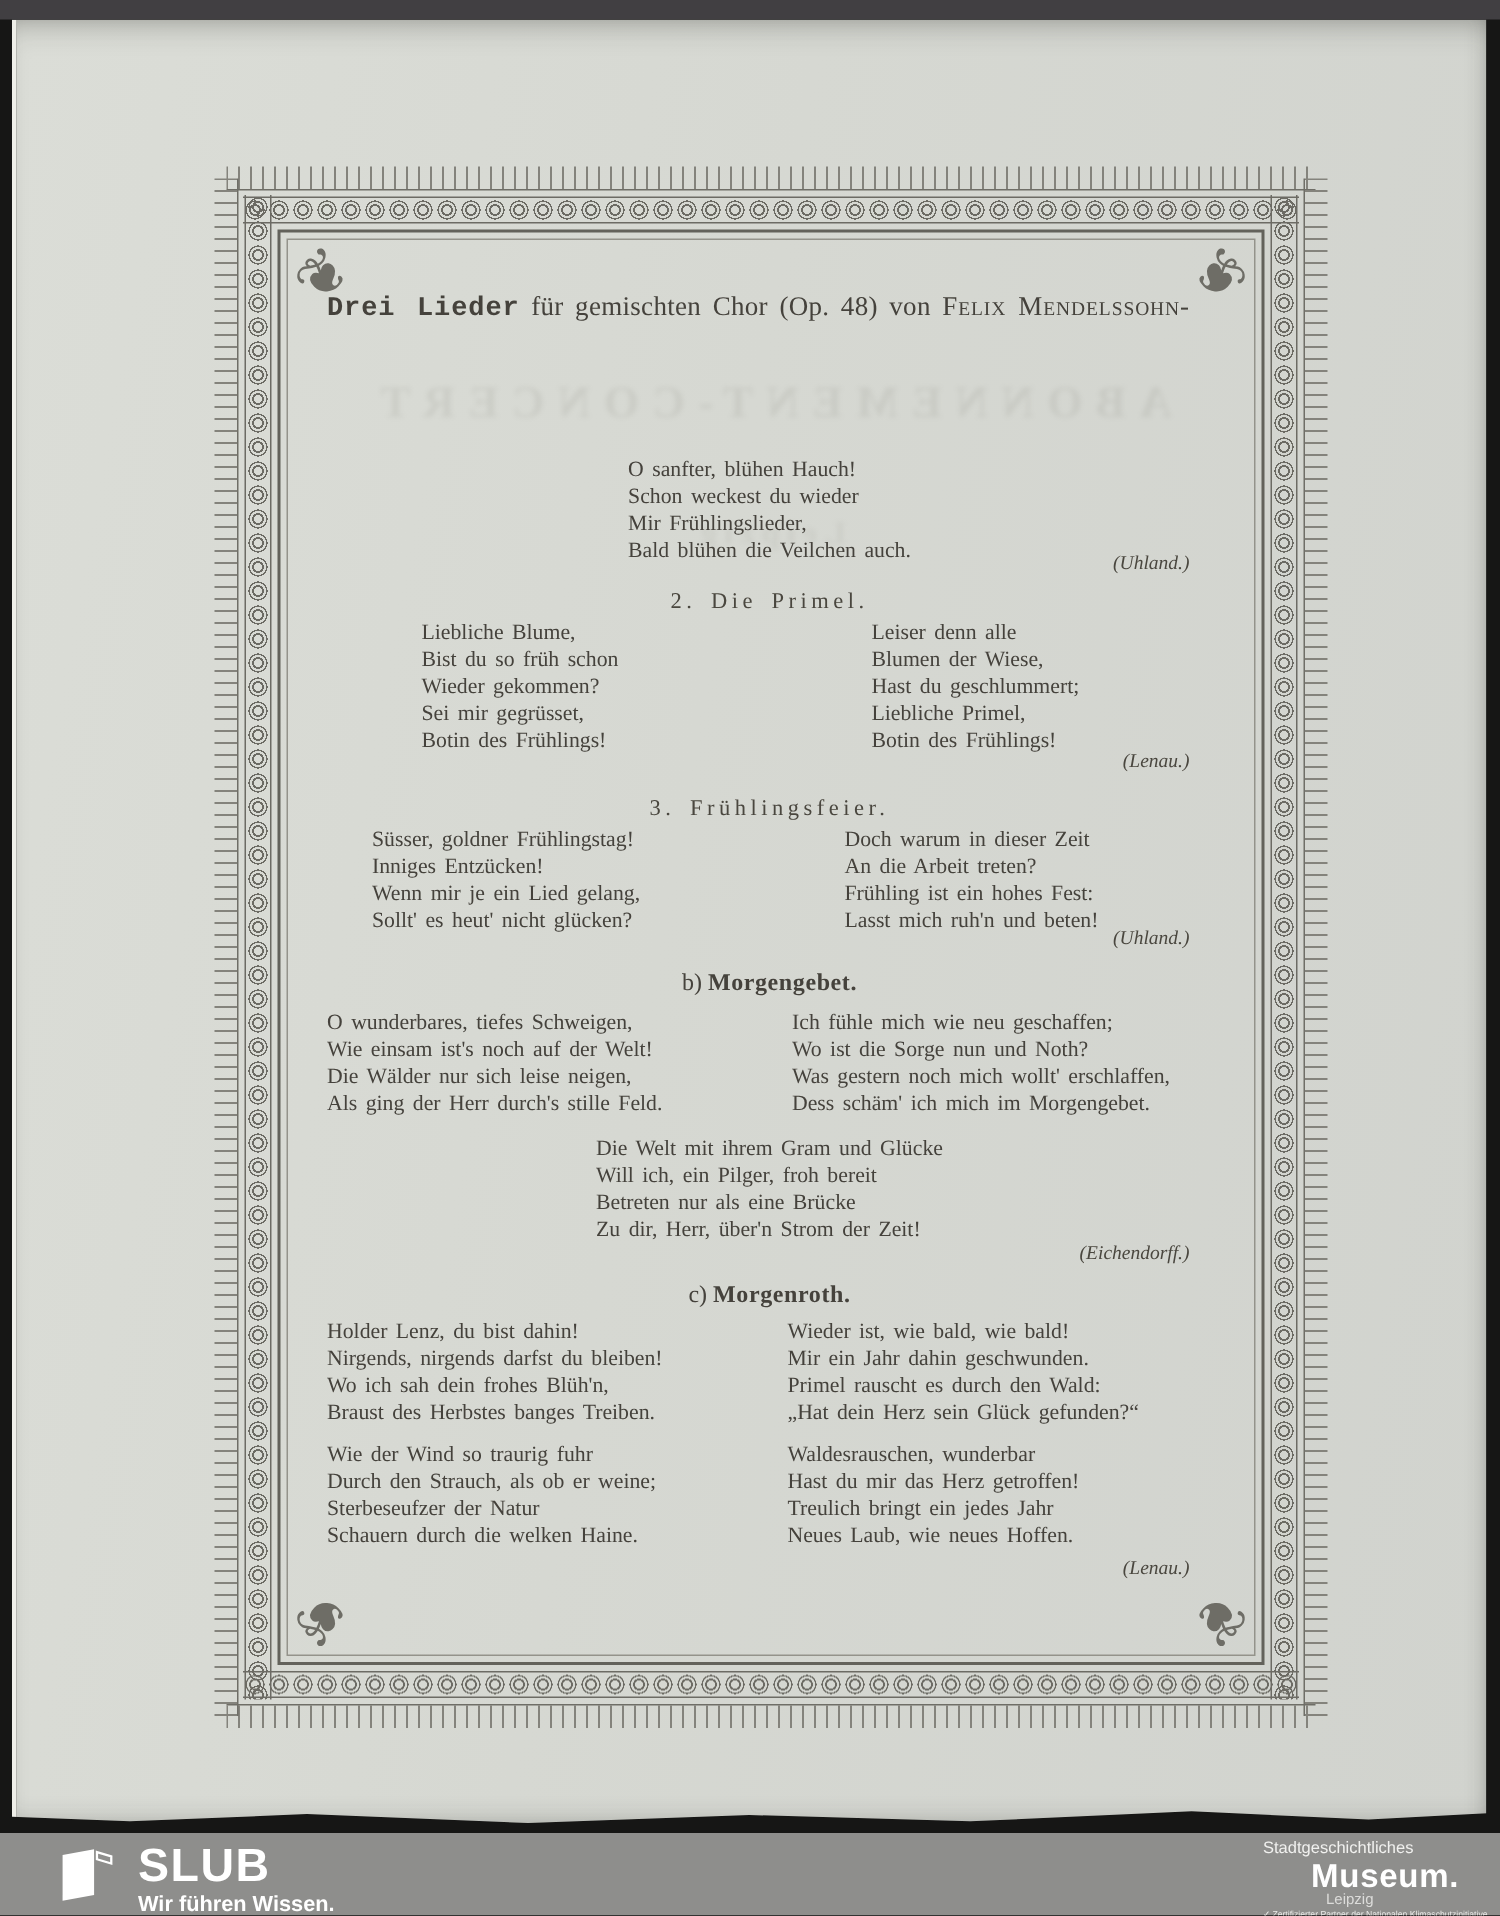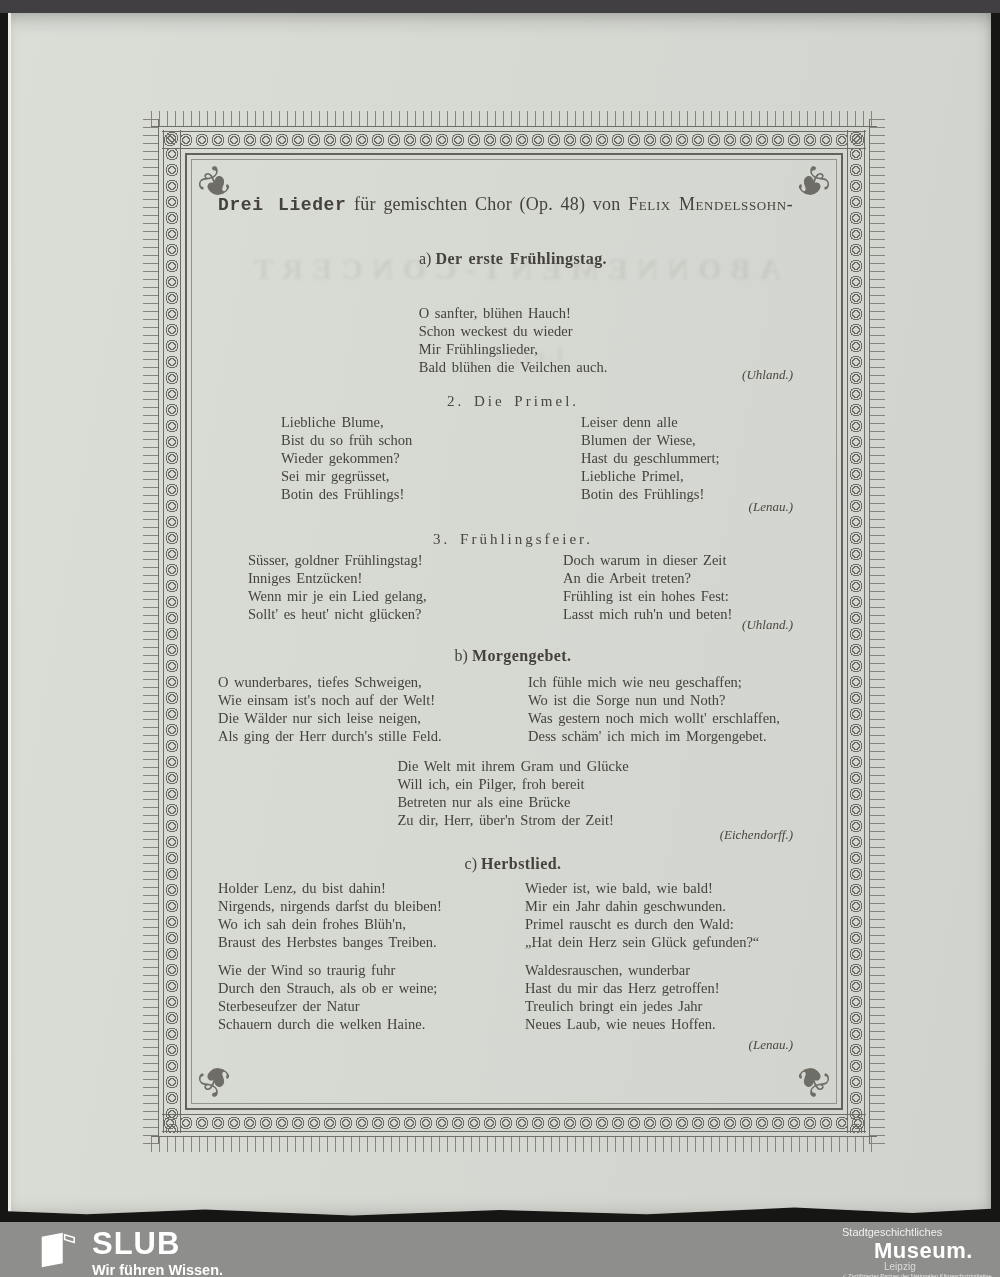--- a/index.html
+++ b/index.html
@@ -118,23 +118,20 @@
 
     <div class="content">
 
       <div class="ghost g1 abs" style="top:247px">ABONNEMENT-CONCERT</div>
       <div class="ghost g2 abs" style="top:333px">Leipzig</div>
 
       <div class="abs title" style="top:177px;left:15px;width:auto">
         <div><span class="b">Drei Lieder</span><span> für gemischten Chor (Op. 48) von </span><span class="sc">Felix Mendelssohn-</span></div>
       </div>
 
-      <div class="abs h-sec" style="top:237px">
-        <span class="pre">a)</span><span class="lbl">Der erste Frühlingstag.</span>
-      </div>
 
       <div class="abs centered" style="top:291px">
         <div class="lines">O sanfter, blühen Hauch!
 Schon weckest du wieder
 Mir Frühlingslieder,
 Bald blühen die Veilchen auch.</div>
       </div>
       <div class="attr" style="top:353px">(Uhland.)</div>
 
       <div class="abs h-song" style="top:379px">2. Die Primel.</div>
@@ -180,21 +177,21 @@
       </div>
       <div class="abs centered" style="top:744px">
         <div class="lines">Die Welt mit ihrem Gram und Glücke
 Will ich, ein Pilger, froh bereit
 Betreten nur als eine Brücke
 Zu dir, Herr, über'n Strom der Zeit!</div>
       </div>
       <div class="attr" style="top:813px">(Eichendorff.)</div>
 
       <div class="abs h-sec" style="top:842px">
-        <span class="pre">c)</span><span class="lbl">Herbstlied.</span>
+        <span class="pre">c)</span><span class="lbl">Morgenroth.</span>
       </div>
       <div class="colwrap" style="top:866px">
         <div class="col lines" style="left:15px">Holder Lenz, du bist dahin!
 Nirgends, nirgends darfst du bleiben!
 Wo ich sah dein frohes Blüh'n,
 Braust des Herbstes banges Treiben.</div>
         <div class="col lines" style="left:322px">Wieder ist, wie bald, wie bald!
 Mir ein Jahr dahin geschwunden.
 Primel rauscht es durch den Wald:
 „Hat dein Herz sein Glück gefunden?“</div>

